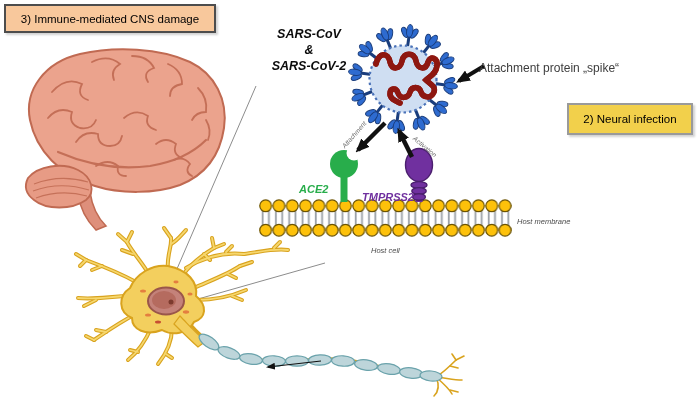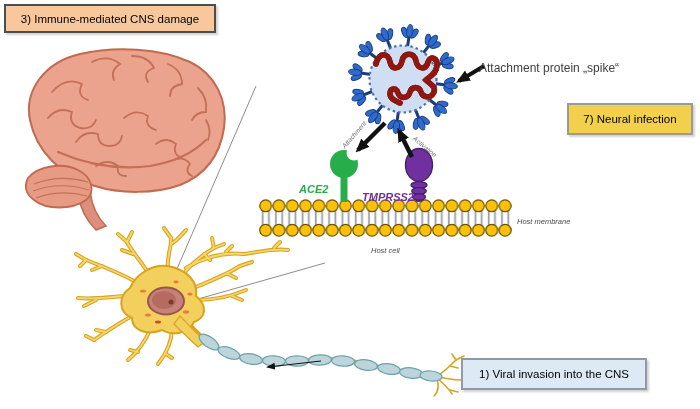--- a/index.html
+++ b/index.html
@@ -214,33 +214,35 @@
   <line x1="484" y1="66" x2="459" y2="81" stroke="#111" stroke-width="4" marker-end="url(#arrow-big)"></line>
   <line x1="385" y1="123" x2="358" y2="150" stroke="#111" stroke-width="4.5" marker-end="url(#arrow-big)"></line>
   <line x1="412" y1="157" x2="399" y2="131" stroke="#111" stroke-width="4.5" marker-end="url(#arrow-big)"></line>
   <line x1="321" y1="361" x2="268" y2="367" stroke="#111" stroke-width="1.2" marker-end="url(#arrow-small)"></line>
 </svg>
 
 <div class="box box-immune">
   <span>3) Immune-mediated CNS damage</span>
 </div>
 
+<div class="label sars-title">
+  <div>SARS-CoV</div>
+  <div>&amp;</div>
+  <div>SARS-CoV-2</div>
+</div>
 
 <div class="label spike-label">Attachment protein „spike“</div>
 
 <div class="box box-neural">
-  <span>7) Neural infection</span>
+  <span>2) Neural infection</span>
 </div>
 
 <div class="label rot-label attachment-label">Attachment</div>
 <div class="label rot-label activation-label">Activation</div>
 
 <div class="label ace2-label">ACE2</div>
 <div class="label tmprss2-label">TMPRSS2</div>
 
 <div class="label small-italic cellmembrane-label">Host membrane</div>
 <div class="label small-italic hostcell-label">Host cell</div>
 
-<div class="box box-viral">
-  <span>1) Viral invasion into the CNS</span>
-</div>
 
 </div>
 
 </body></html>

